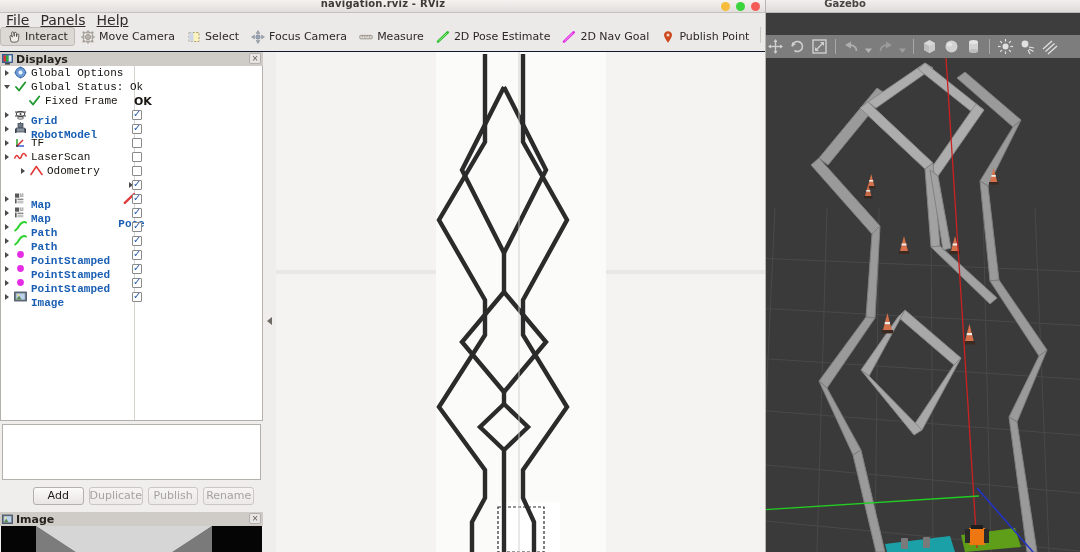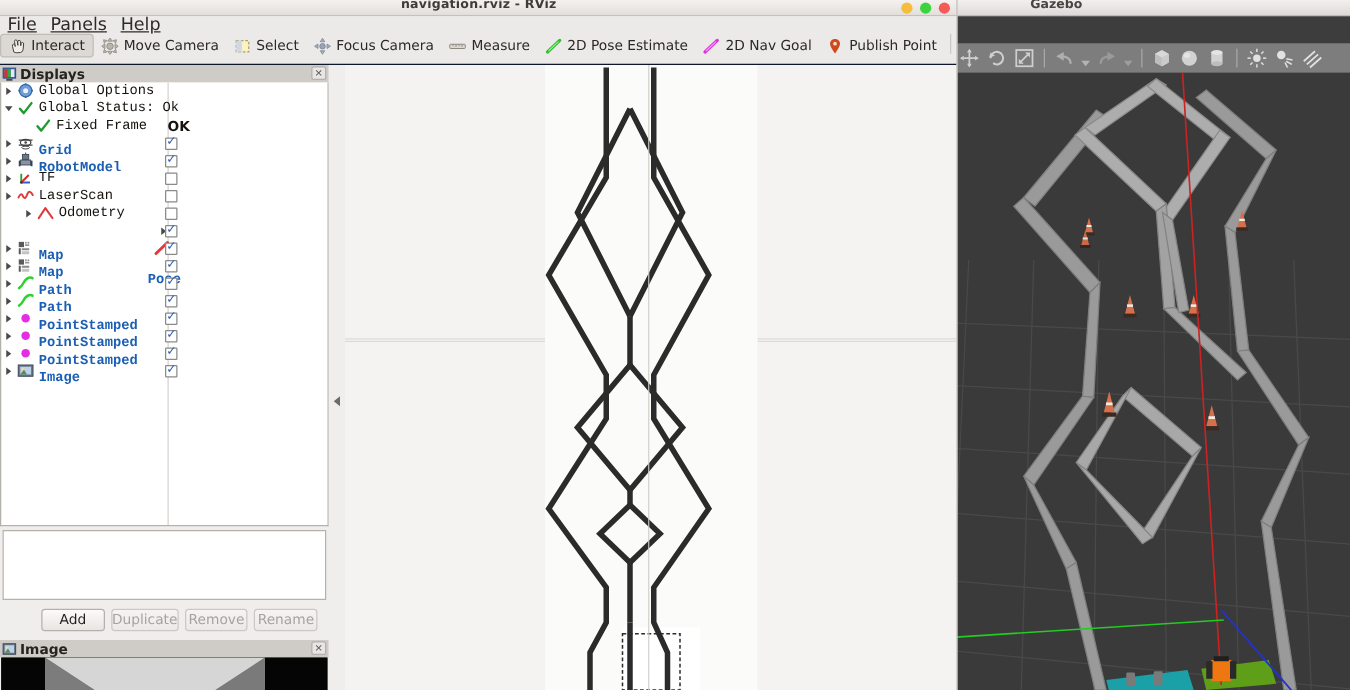--- a/index.html
+++ b/index.html
@@ -829,21 +829,21 @@
 
       <div id="dock-handle">
         <span></span><span></span><span></span><span></span><span></span><span></span><span></span><span></span>
       </div>
 
       <div id="displays-detail"></div>
 
       <div id="displays-buttons">
         <div class="dbtn">Add</div>
         <div class="dbtn disabled">Duplicate</div>
-        <div class="dbtn disabled">Remove</div>
+        <div class="dbtn disabled">Publish</div>
         <div class="dbtn disabled">Rename</div>
       </div>
 
       <div id="dock-handle2">
         <span></span><span></span><span></span><span></span><span></span><span></span><span></span><span></span>
       </div>
 
       <div id="image-panel">
         <div class="panel-header">
           <span class="ph-ico">

